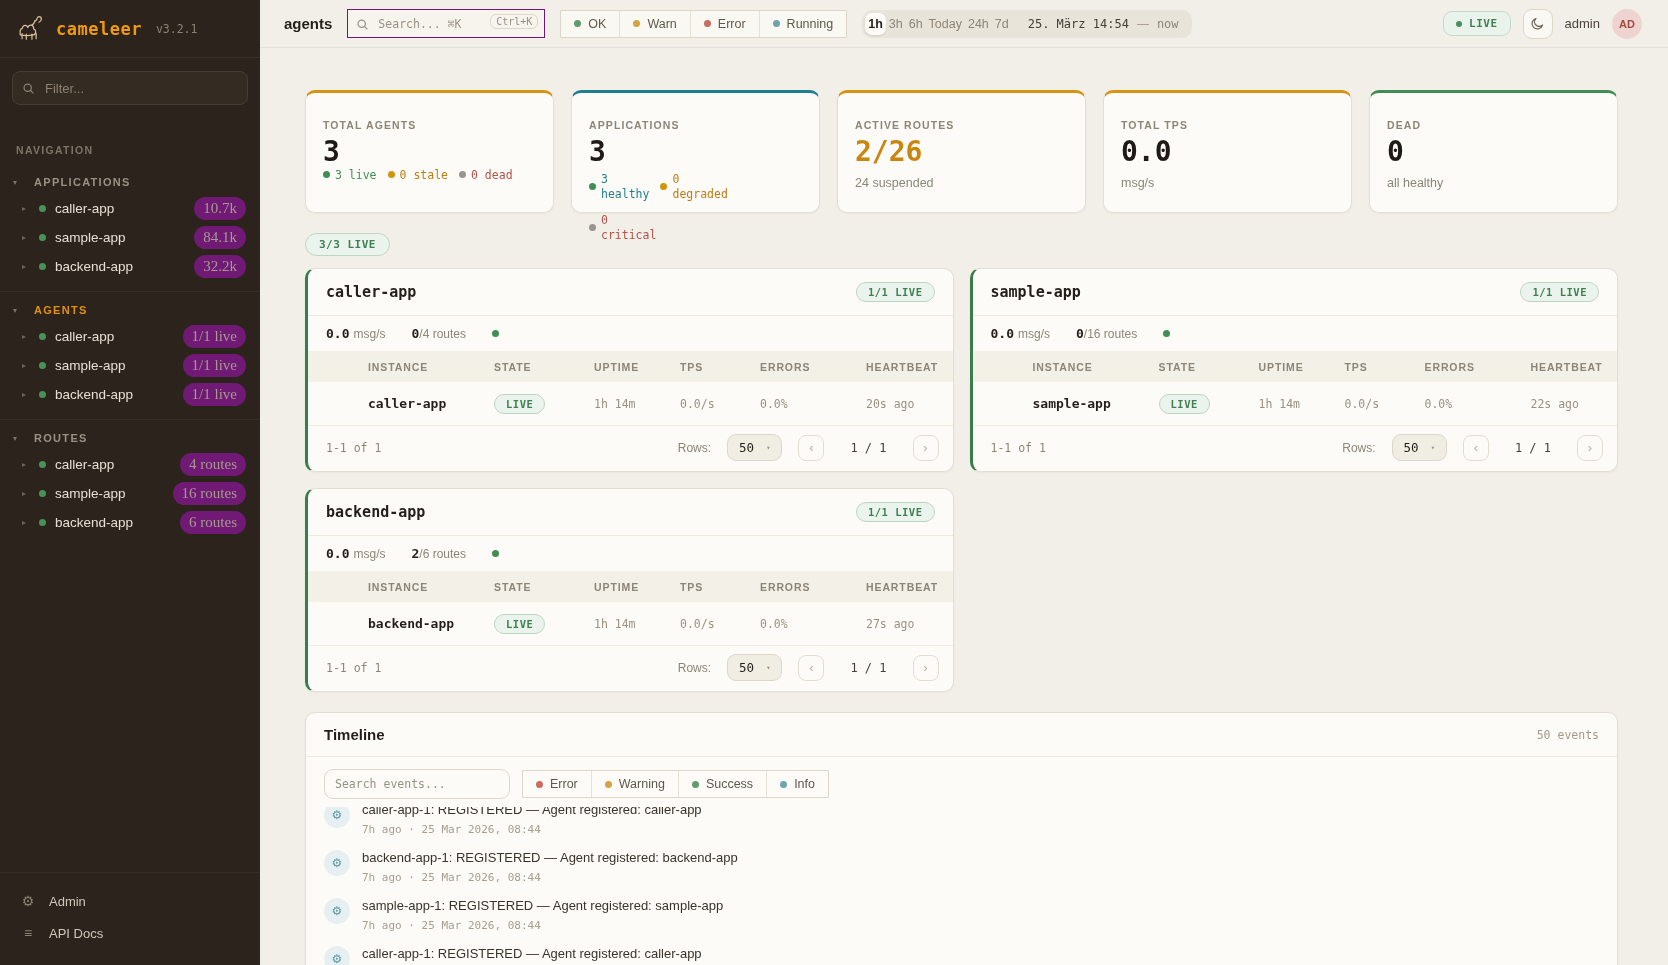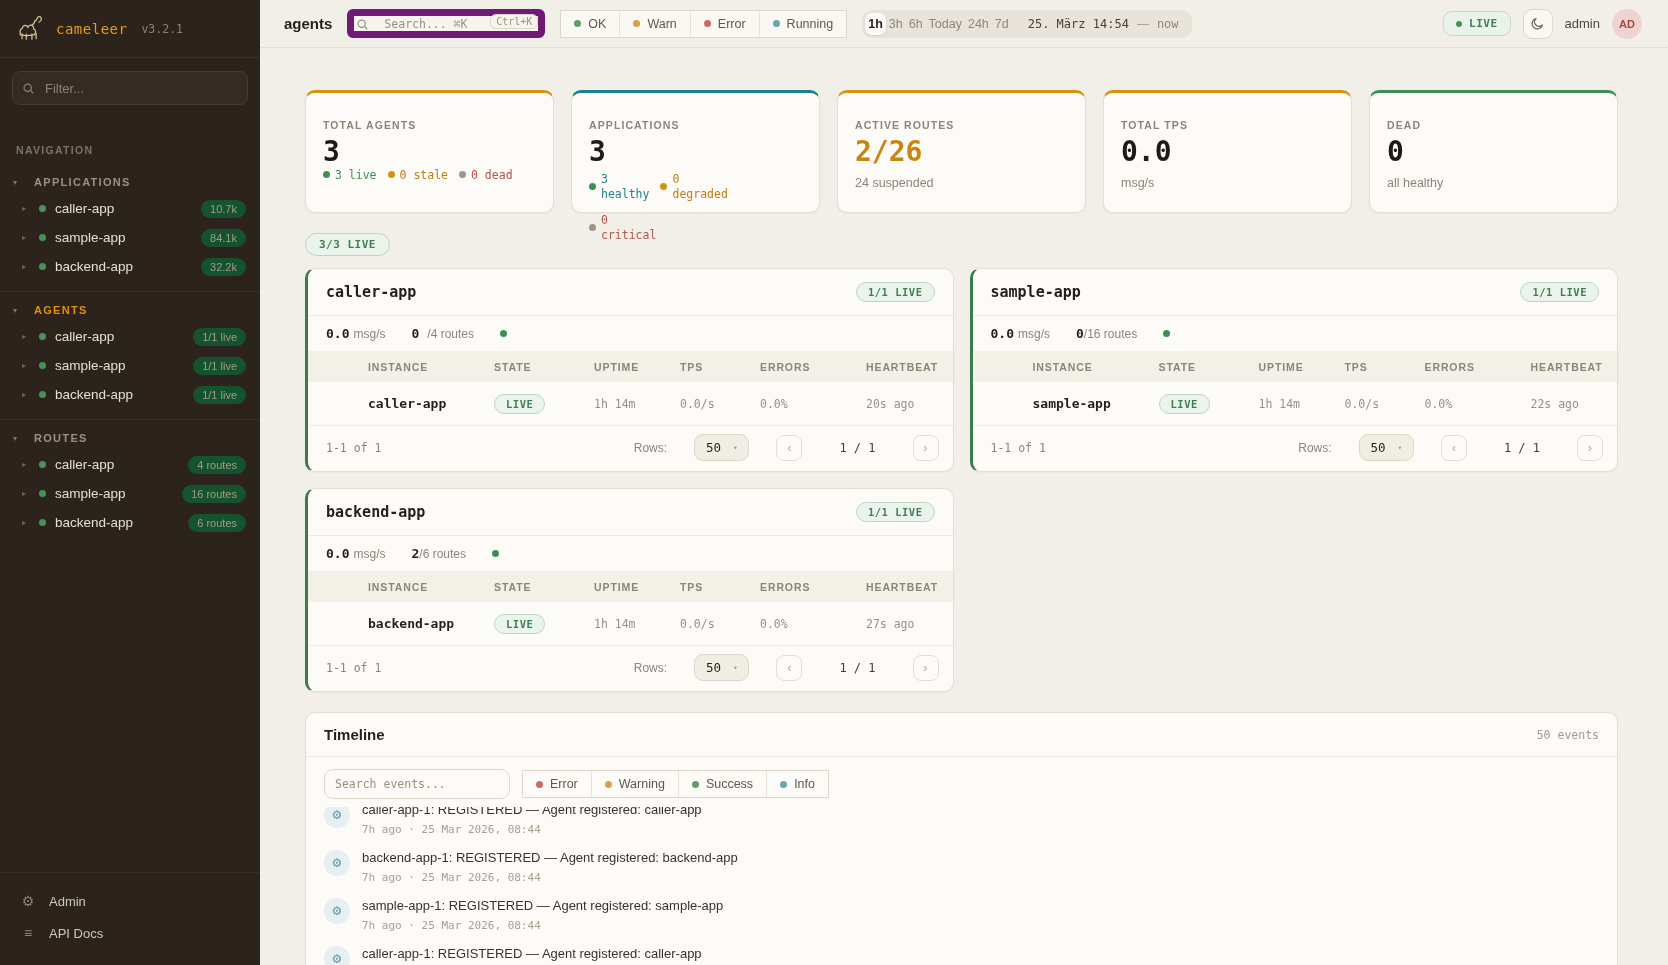--- a/index.html
+++ b/index.html
@@ -2,47 +2,47 @@
 <html><head>
 <meta charset="utf-8">
 <style>
   * { margin:0; padding:0; box-sizing:border-box; }
   html,body { width:1668px; height:965px; overflow:hidden; }
   body { background:#f2efe9; font-family:"Liberation Sans",sans-serif; color:#241f1a; }
 
   
   .sidebar { position:fixed; left:0; top:0; bottom:0; width:260px; background:#2b231c; color:#e3dcd1; display:flex; flex-direction:column; z-index:5; }
   .side-logo { display:flex; align-items:center; gap:10px; padding:13px 16px; border-bottom:1px solid #3a3128; }
-  .brand-name { color:#ef9b0d; font-family:"DejaVu Sans Mono",monospace; font-weight:normal; font-size:14px; letter-spacing:.5px; }
+  .brand-name { color:#ef9b0d; font-family:"DejaVu Sans Mono",monospace; font-weight:bold; font-size:17px; letter-spacing:.5px; }
   .brand-ver { color:#8d8273; font-family:"DejaVu Sans Mono",monospace; font-size:11.5px; margin-left:4px; }
   .filter-wrap { margin:13px 12px 21px; position:relative; }
   .filter-wrap input { width:100%; height:34px; background:#342b23; border:1px solid #473d32; border-radius:8px; color:#e3dcd1; padding:0 10px 0 32px; font-size:13px; outline:none; }
   .filter-wrap input::placeholder { color:#8d8273; }
   .filter-icon { position:absolute; left:10px; top:10px; color:#8d8273; }
   .nav-label { padding:18px 16px 8px; font-size:10.5px; font-weight:bold; letter-spacing:1.3px; color:#7d7468; }
   .side-section { padding:6px 0 10px; border-bottom:1px solid #362d25; }
   .section-head { display:flex; align-items:center; gap:17px; padding:6px 16px 6px 13px; cursor:default; }
   .section-caret { font-size:8px; color:#7d7468; }
   .section-label { font-size:11px; font-weight:bold; letter-spacing:1.3px; color:#9a9184; }
   .section-label.active { color:#e09114; }
   .side-item { display:flex; align-items:center; gap:7px; padding:0 14px 0 22px; height:29px; }
   .item-caret { font-size:8px; color:#6e655a; width:10px; }
   .dot { width:7px; height:7px; border-radius:50%; background:#4a9158; flex:none; }
   .item-name { font-size:13.5px; color:#e6dfd4; margin-left:2px; }
-  .item-badge { margin-left:auto; background:#14532d; border-radius:999px; padding:3px 9px; font-family:Liberation Sans, sans-serif; font-size:11px; color:#a49b8d; }
+  .item-badge { margin-left:auto; background:#701a75; border-radius:999px; padding:3px 9px; font-family:Liberation Serif, serif; font-size:15px; color:#a49b8d; }
   .side-footer { margin-top:auto; border-top:1px solid #362d25; padding:12px 0 16px; }
   .foot-item { display:flex; align-items:center; gap:13px; padding:8px 20px; font-size:13px; color:#cfc8bb; cursor:default; }
   .foot-icon { color:#8d8273; font-size:14px; width:16px; text-align:center; }
 
   
   .main { margin-left:260px; height:100%; display:flex; flex-direction:column; }
   .topbar { display:flex; align-items:center; gap:15px; height:48px; padding:0 26px 0 24px; border-bottom:1px solid #e5e0d5; flex:none; }
   .page-title { font-weight:bold; font-size:15px; }
   .search-box { position:relative; width:198px; flex:none; }
-  .search-box input { width:100%; height:29px; border:7px solid #701a75; border-radius:6px; background:#f7f4ee; padding:0 28px 0 30px; font-family:"DejaVu Sans Mono",monospace; font-size:11.5px; color:#4a443c; outline:none; }
+  .search-box input { width:100%; height:29px; border:1px solid #701a75; border-radius:0; background:#f7f4ee; padding:0 28px 0 30px; font-family:"DejaVu Sans Mono",monospace; font-size:11.5px; color:#4a443c; outline:none; }
   .search-box input::placeholder { color:#9a9184; }
   .search-icon { position:absolute; left:9px; top:8px; color:#9a9184; }
   .kbd { position:absolute; right:7px; top:5px; border:1px solid #ddd7ca; border-radius:6px; padding:1px 5px; font-family:"DejaVu Sans Mono",monospace; font-size:10px; color:#9a9184; background:#f7f4ee; }
   .seg { display:flex; border:1px solid #ddd7ca; border-radius:1px; background:#faf8f2; overflow:hidden; flex:none; }
   .seg-btn { display:flex; align-items:center; gap:7px; padding:6px 13px; font-size:12.5px; color:#5f584e; border-left:1px solid #e6e1d5; cursor:default; white-space:nowrap; }
   .seg-btn:first-child { border-left:none; }
   .seg-dot { width:7px; height:7px; border-radius:50%; flex:none; }
   .time-group { display:flex; align-items:center; background:#e9e4d9; border-radius:10px; padding:3px; flex:none; }
   .time-btn { padding:4px 3px; border-radius:7px; font-size:12.5px; color:#8d8578; cursor:default; }
   .time-btn.active { background:#fcfbf8; color:#241f1a; font-weight:bold; box-shadow:0 1px 2px rgba(60,50,30,.12); }
@@ -80,21 +80,21 @@
   .pair-num { font-family:"DejaVu Sans Mono",monospace; font-weight:bold; font-size:13px; color:#241f1a; }
   .pair-unit { font-size:12px; color:#8d8578; margin-left:4px; }
   .mini-dot { width:7px; height:7px; border-radius:50%; background:#3f8f55; }
 
   .tbl-head, .tbl-row { display:grid; grid-template-columns:44px 126px 100px 86px 80px 106px auto; align-items:center; padding:0 16px; }
   .tbl-head { background:#f2f0e7; height:31px; }
   .th { font-size:10.5px; font-weight:bold; letter-spacing:.9px; color:#8d8578; }
   .tbl-row { height:44px; border-bottom:1px solid #efece2; }
   .cell-instance { font-family:"DejaVu Sans Mono",monospace; font-weight:bold; font-size:13px; }
   .cell { font-family:"DejaVu Sans Mono",monospace; font-size:11.5px; color:#9a9184; }
-  .tbl-foot { display:flex; align-items:center; padding:8px 14px 10px 18px; gap:27px; }
+  .tbl-foot { display:flex; align-items:center; padding:8px 14px 10px 18px; gap:16px; }
   .range { font-family:"DejaVu Sans Mono",monospace; font-size:11.5px; color:#8d8578; margin-right:auto; }
   .rows-label { font-size:12px; color:#8d8578; }
   .rows-select { display:flex; align-items:center; gap:12px; background:#f0ede3; border:1px solid #ddd7ca; border-radius:9px; padding:5px 11px; font-family:"DejaVu Sans Mono",monospace; font-size:12.5px; color:#241f1a; cursor:default; }
   .sel-caret { font-size:7px; color:#9a9184; }
   .pg-btn { width:26px; height:26px; border:1px solid #e2ddd1; border-radius:8px; background:#fcfbf8; color:#b5aea2; display:flex; align-items:center; justify-content:center; font-size:13px; cursor:default; }
   .pg-info { font-family:"DejaVu Sans Mono",monospace; font-size:12px; color:#45403a; margin:0 10px; }
 
   
   .timeline-card { margin-top:20px; background:#fcfbf8; border:1px solid #e4dfd4; border-radius:10px; height:290px; overflow:hidden; box-shadow:0 1px 2px rgba(80,70,50,.05); }
   .tl-head { display:flex; align-items:center; justify-content:space-between; padding:13px 18px; border-bottom:1px solid #eceadf; }
@@ -357,21 +357,21 @@
           <span class="app-name">caller-app</span>
           <span class="badge-live">1/1 LIVE</span>
         </div>
         <div class="app-stats">
           <span class="stat-pair">
               <span class="pair-num">0.0</span>
               <span class="pair-unit">msg/s</span>
             </span>
           <span class="stat-pair">
               <span class="pair-num">0</span>
-              <span class="pair-unit" style="margin-left:8px">/4 routes</span>
+              <span class="pair-unit" style="margin-left:0">/4 routes</span>
             </span>
           <span class="mini-dot"></span>
         </div>
         <div class="tbl-head">
           <span class="th"></span>
           <span class="th">INSTANCE</span>
             <span class="th">STATE</span>
           <span class="th">UPTIME</span>
             <span class="th">TPS</span>
           <span class="th">ERRORS</span>

